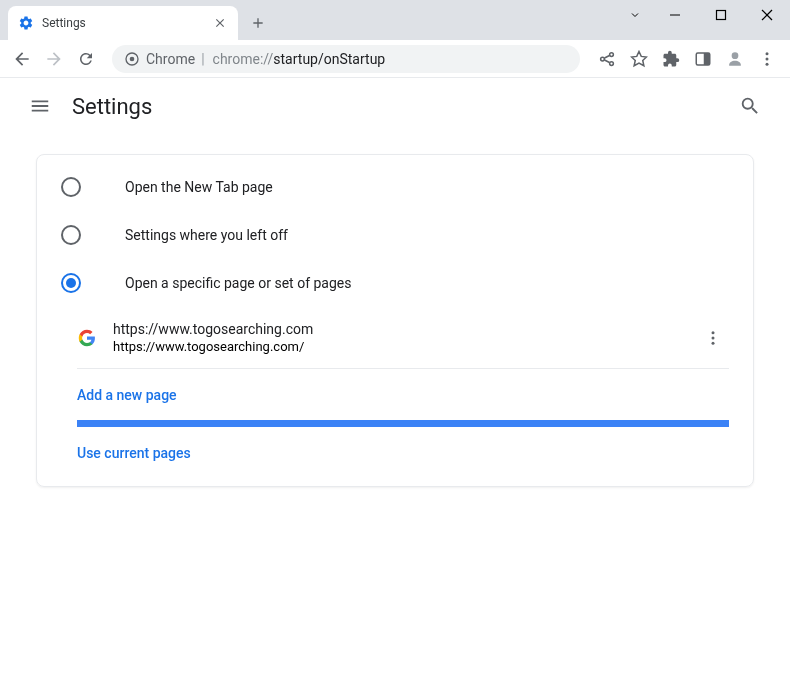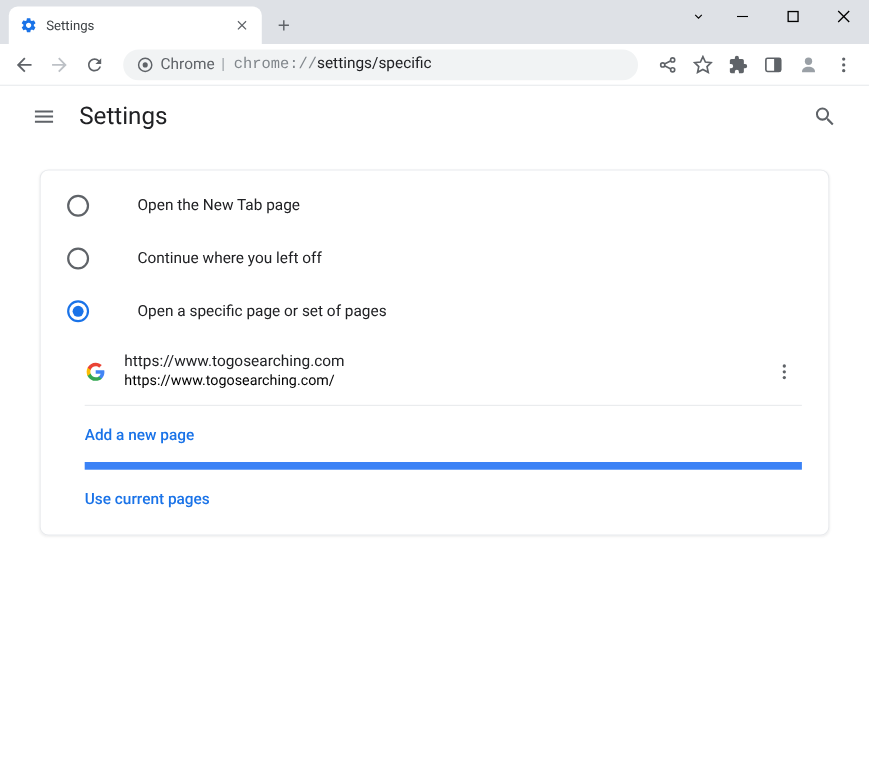--- a/index.html
+++ b/index.html
@@ -18,21 +18,21 @@
     .chevron-ctrl { width: 34px; }
     
     
     .toolbar { height: 38px; background: #fff; display: flex; align-items: center; padding: 0 8px; border-bottom: 1px solid #e8eaed; gap: 4px; }
     .nav-btn { width: 28px; height: 28px; display: flex; align-items: center; justify-content: center; border-radius: 50%; color: #5f6368; cursor: pointer; }
     .nav-btn.disabled { color: #bdc1c6; }
     .omnibox { flex: 1; height: 28px; background: #f1f3f4; border-radius: 14px; display: flex; align-items: center; padding: 0 12px; margin: 0 8px; gap: 8px; }
     .site-chip { display: flex; align-items: center; gap: 6px; color: #5f6368; font-size: 14px; }
     .site-chip .divider { color: #9aa0a6; }
     .url-text { font-size: 14px; color: #202124; }
-    .url-text .dim { color: #80868b; font-family: Liberation Mono, monospace; }
+    .url-text .dim { color: #80868b; }
     .toolbar-actions { display: flex; align-items: center; gap: 2px; }
     .act-btn { width: 30px; height: 30px; display: flex; align-items: center; justify-content: center; color: #5f6368; cursor: pointer; border-radius: 50%; }
     
     
     .settings-header { height: 56px; display: flex; align-items: center; padding: 0 20px; }
     .hamburger { width: 40px; height: 40px; display: flex; align-items: center; justify-content: center; cursor: pointer; color: #5f6368; }
     .settings-title { font-size: 22px; color: #202124; margin-left: 12px; font-weight: 400; }
     .search-settings { margin-left: auto; width: 40px; height: 40px; display: flex; align-items: center; justify-content: center; cursor: pointer; color: #5f6368; }
     
     
@@ -125,21 +125,21 @@
   </div>
   <div class="omnibox">
     <span class="site-chip">
       <svg viewBox="0 0 24 24" width="16" height="16" fill="#5f6368">
           <circle cx="12" cy="12" r="9" fill="none" stroke="#5f6368" stroke-width="2"></circle>
           <circle cx="12" cy="12" r="3.5" fill="#5f6368"></circle>
         </svg>
       <span>Chrome</span>
       <span class="divider">|</span>
     </span>
-    <span class="url-text"><span class="dim">chrome://</span><span>settings/specific</span></span>
+    <span class="url-text"><span class="dim">chrome://</span><span>startup/onStartup</span></span>
   </div>
   <div class="toolbar-actions">
     <div class="act-btn">
       <svg viewBox="0 0 24 24" width="18" height="18" fill="none" stroke="currentColor" stroke-width="2">
           <path d="M8.7 10.7l6.6-3.4M8.7 13.3l6.6 3.4"></path>
           <circle cx="6" cy="12" r="2.5"></circle>
           <circle cx="18" cy="6" r="2.5"></circle>
           <circle cx="18" cy="18" r="2.5"></circle>
         </svg>
     </div>
@@ -192,21 +192,21 @@
 <div class="content">
   <div class="card">
 
     <div class="radio-row">
       <div class="radio"></div>
       <div class="radio-label">Open the New Tab page</div>
     </div>
 
     <div class="radio-row">
       <div class="radio"></div>
-      <div class="radio-label">Continue where you left off</div>
+      <div class="radio-label">Settings where you left off</div>
     </div>
 
     <div class="radio-row">
       <div class="radio selected"></div>
       <div class="radio-label">Open a specific page or set of pages</div>
     </div>
 
     <div class="sub-section">
       <div class="page-entry">
         <span class="page-favicon">

